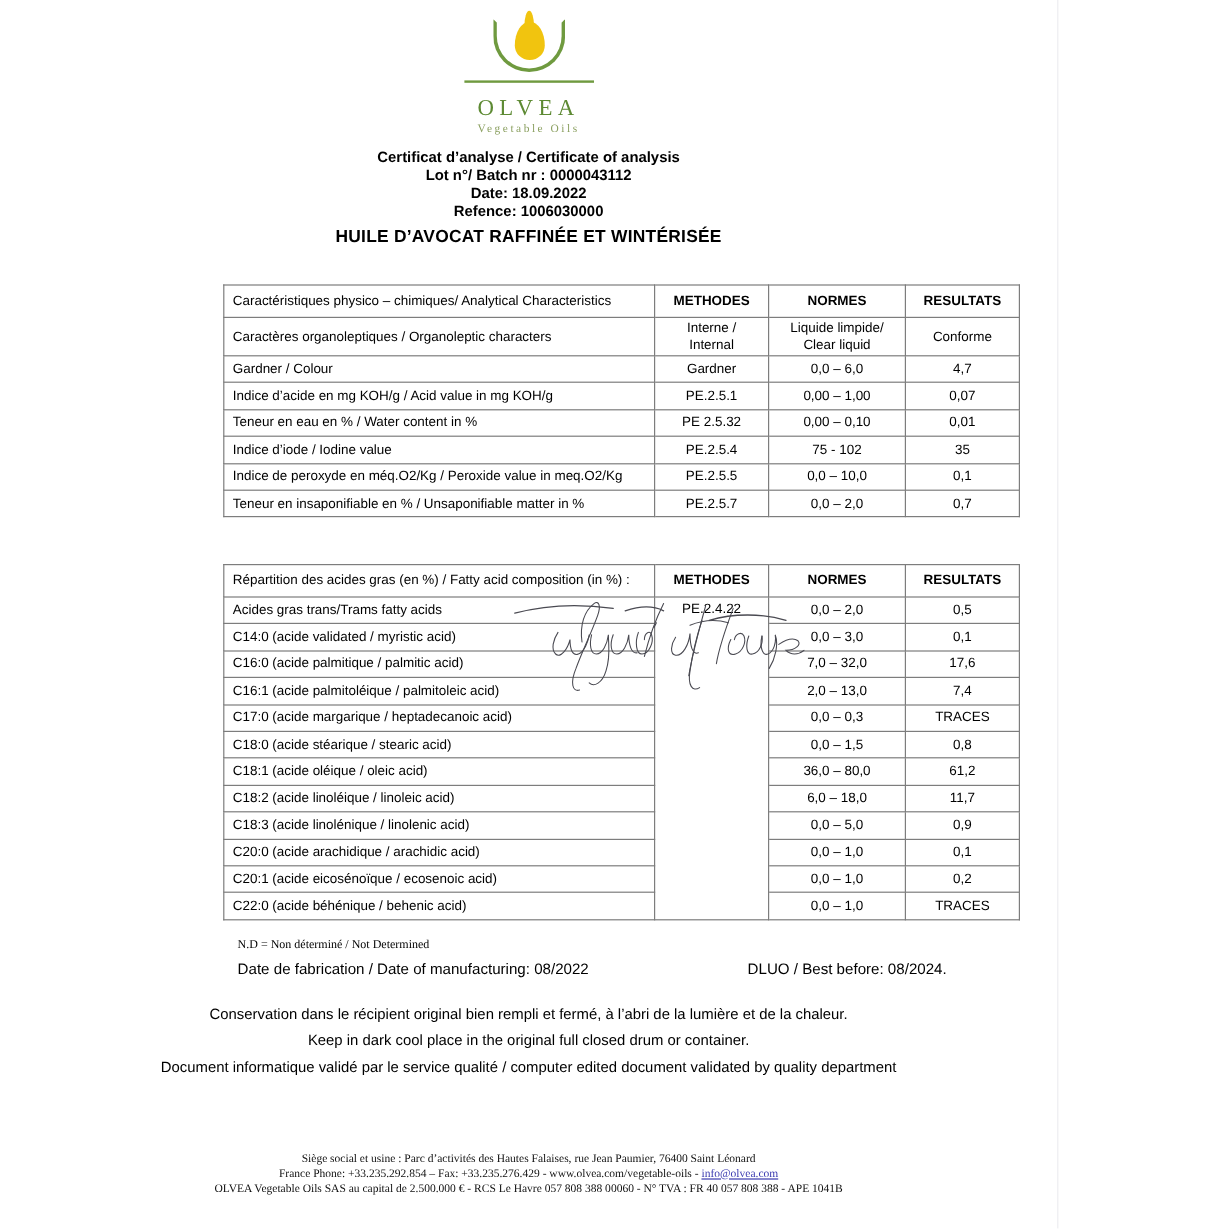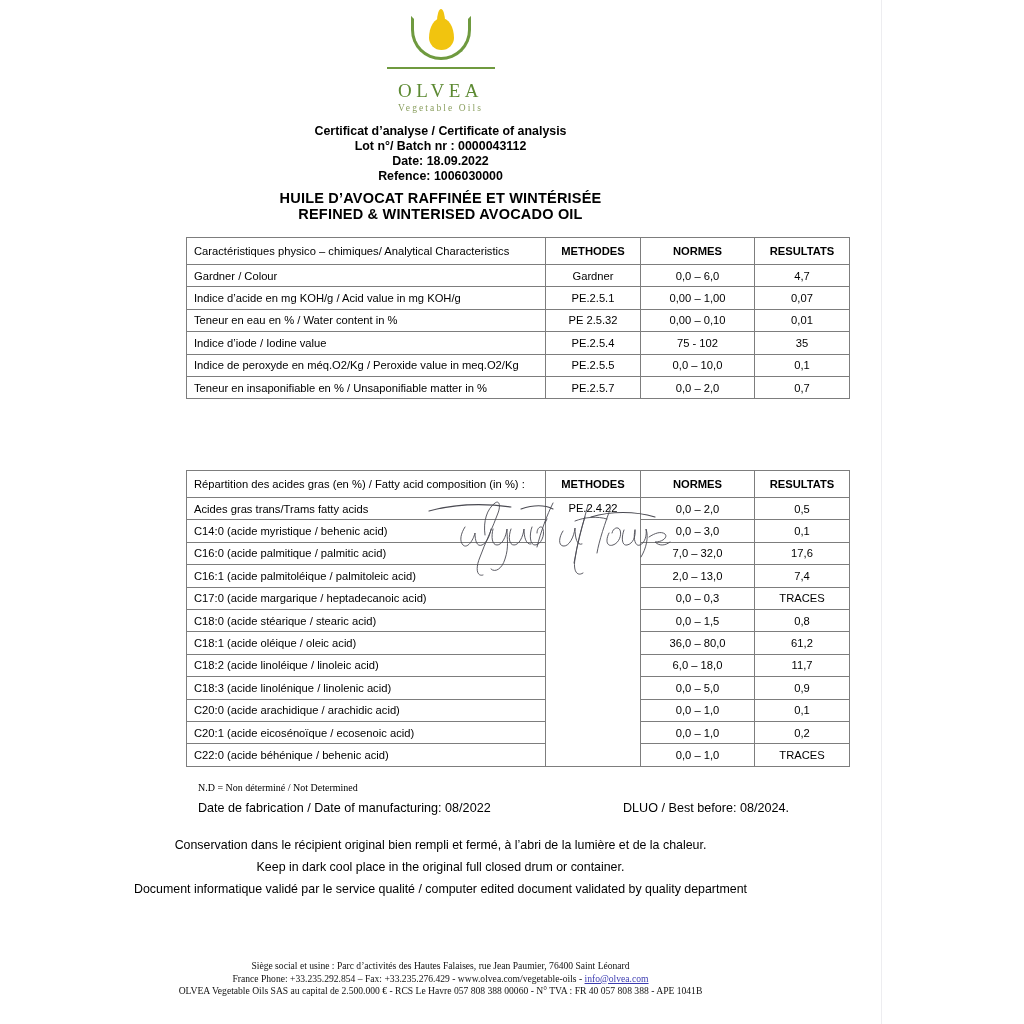--- a/index.html
+++ b/index.html
@@ -217,30 +217,35 @@
     <div class="logo-bar"></div>
     <div class="logo-name">OLVEA</div>
     <div class="logo-sub">Vegetable Oils</div>
   </div>
 
   <div class="hdr hdr-l1">Certificat d’analyse / Certificate of analysis</div>
   <div class="hdr hdr-l2">Lot n°/ Batch nr : 0000043112</div>
   <div class="hdr hdr-l3">Date: 18.09.2022</div>
   <div class="hdr hdr-l4">Refence: 1006030000</div>
   <div class="hdr prod-1">HUILE  D’AVOCAT RAFFINÉE ET WINTÉRISÉE</div>
-  <div class="hdr prod-2">REFINED &amp; WINTERISED AVOCADO OIL</div>
 
   <table class="tbl" id="tbl-physico">
     <tbody>
         <tr class="hd">
           <td class="c-name">Caractéristiques physico – chimiques/ Analytical Characteristics</td>
           <td class="c-meth">METHODES</td>
           <td class="c-norm">NORMES</td>
           <td class="c-res">RESULTATS</td>
         </tr>
+        <tr class="tall">
+          <td class="c-name">Caractères organoleptiques / Organoleptic characters</td>
+          <td class="c-meth">Interne / Internal</td>
+          <td class="c-norm">Liquide limpide/<br>Clear liquid</td>
+          <td class="c-res">Conforme</td>
+        </tr>
         <tr>
           <td class="c-name">Gardner / Colour</td>
           <td class="c-meth">Gardner</td>
           <td class="c-norm">0,0 – 6,0</td>
           <td class="c-res">4,7</td>
         </tr>
         <tr>
           <td class="c-name">Indice d’acide en mg KOH/g / Acid value in mg KOH/g</td>
           <td class="c-meth">PE.2.5.1</td>
           <td class="c-norm">0,00 – 1,00</td>
@@ -281,21 +286,21 @@
           <td class="c-norm">NORMES</td>
           <td class="c-res">RESULTATS</td>
         </tr>
         <tr>
           <td class="c-name">Acides gras trans/Trams fatty acids</td>
           <td class="c-meth" rowspan="12" style="vertical-align: top; padding-top: 4px;">PE.2.4.22</td>
           <td class="c-norm">0,0 – 2,0</td>
           <td class="c-res">0,5</td>
         </tr>
         <tr>
-          <td class="c-name">C14:0 (acide myristique / behenic acid)</td>
+          <td class="c-name">C14:0 (acide validated / myristic acid)</td>
           <td class="c-norm">0,0 – 3,0</td>
           <td class="c-res">0,1</td>
         </tr>
         <tr>
           <td class="c-name">C16:0 (acide palmitique / palmitic acid)</td>
           <td class="c-norm">7,0 – 32,0</td>
           <td class="c-res">17,6</td>
         </tr>
         <tr>
           <td class="c-name">C16:1 (acide palmitoléique / palmitoleic acid)</td>

